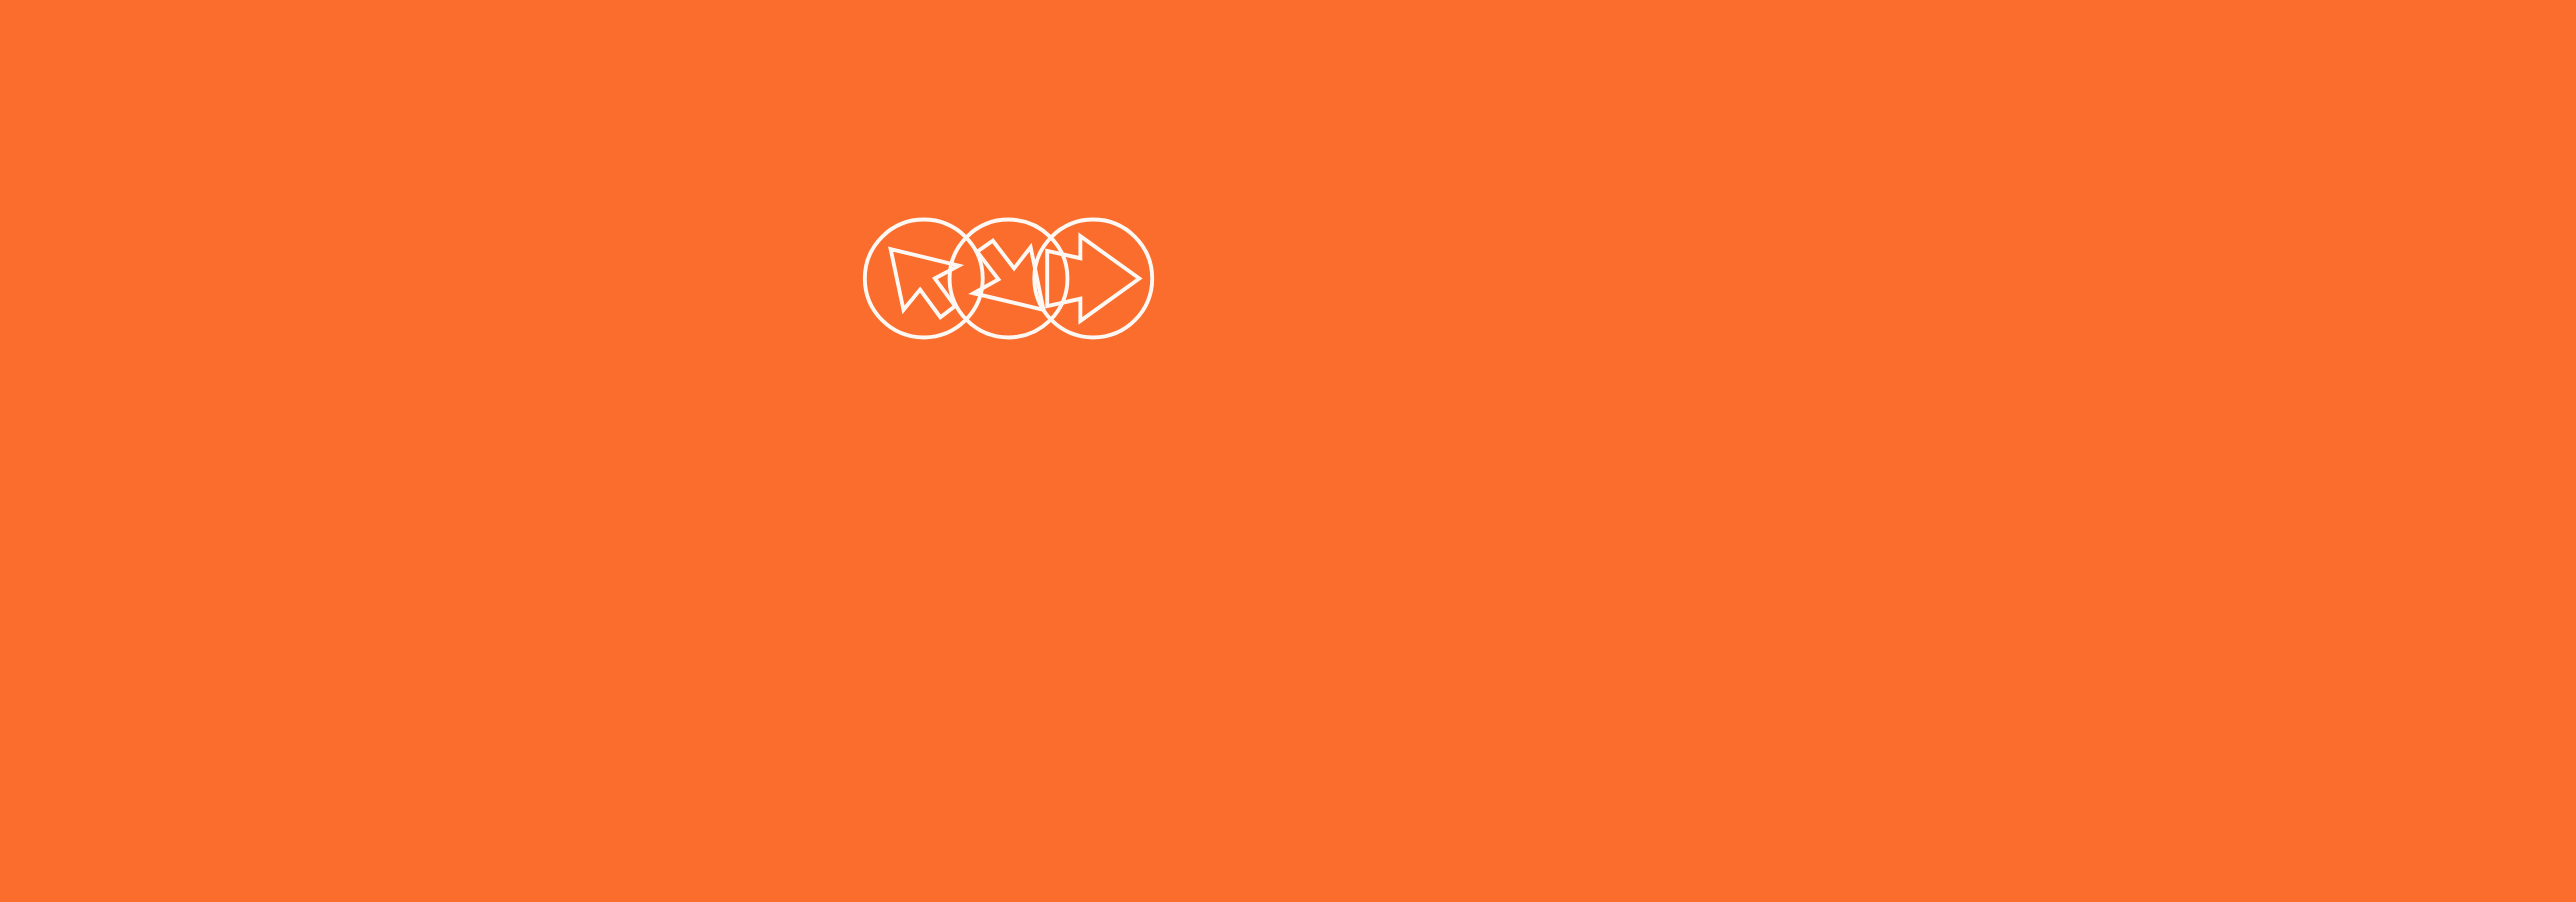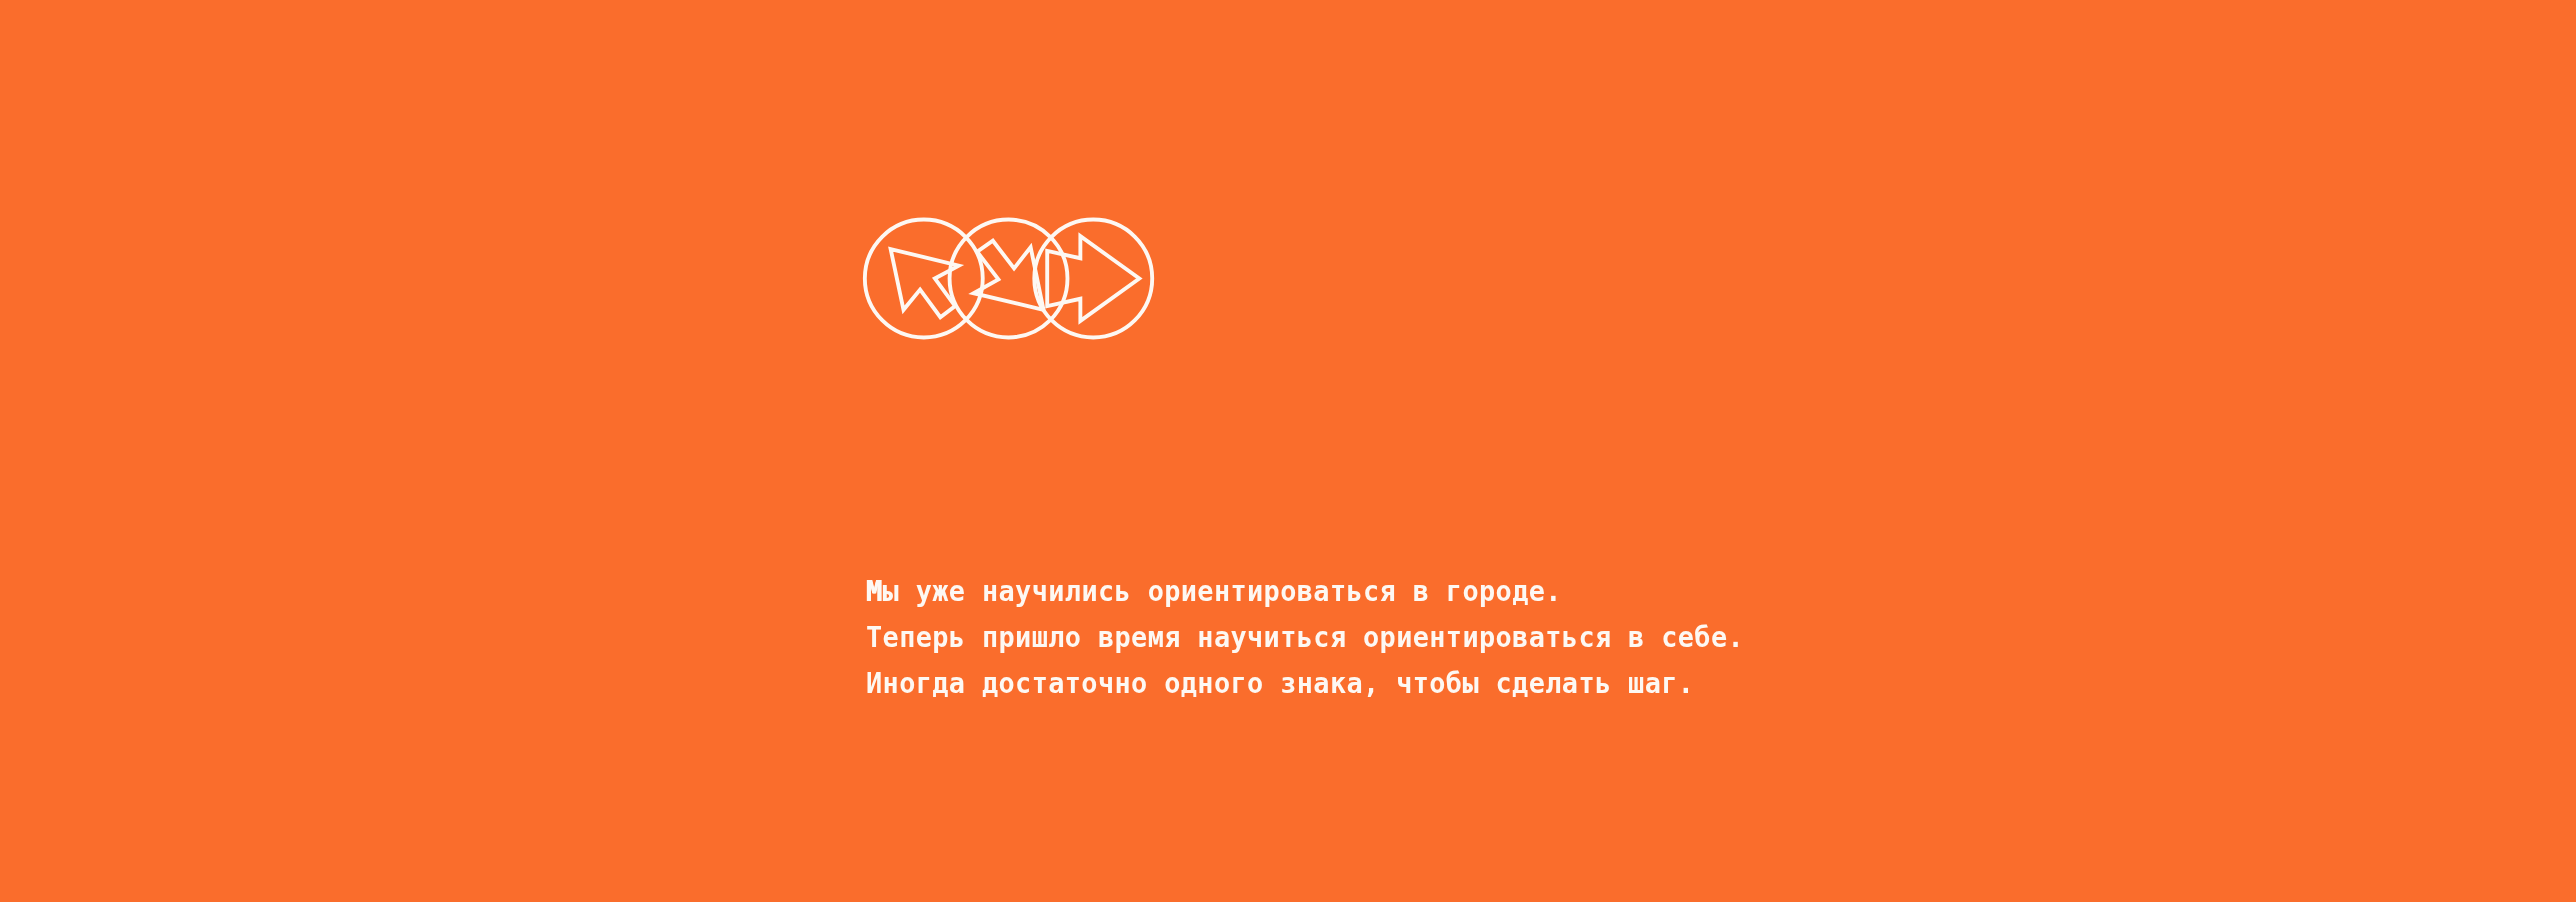--- a/index.html
+++ b/index.html
@@ -80,20 +80,15 @@
         <path d="M 196 104 L 120 86 L 147 71 L 124 41 L 141 29 L 164 59 L 182 36 Z"></path>
       </g>
 
       <g>
         <circle cx="250" cy="70" r="64"></circle>
         <path d="M 236 24 L 300 70 L 236 116 L 236 92 L 200 100 L 200 40 L 236 48 Z"></path>
       </g>
     </svg>
   </div>
 
-  <div id="tagline-block">
-    <span class="tagline-line"><span class="lead-glyph">М</span><span>ы уже научились ориентироваться в городе.</span></span>
-    <span class="tagline-line">Теперь пришло время научиться ориентироваться в себе.</span>
-    <span class="tagline-line">Иногда достаточно одного знака, чтобы сделать шаг.</span>
-  </div>
 
 </div>
 
 
 </body></html>

